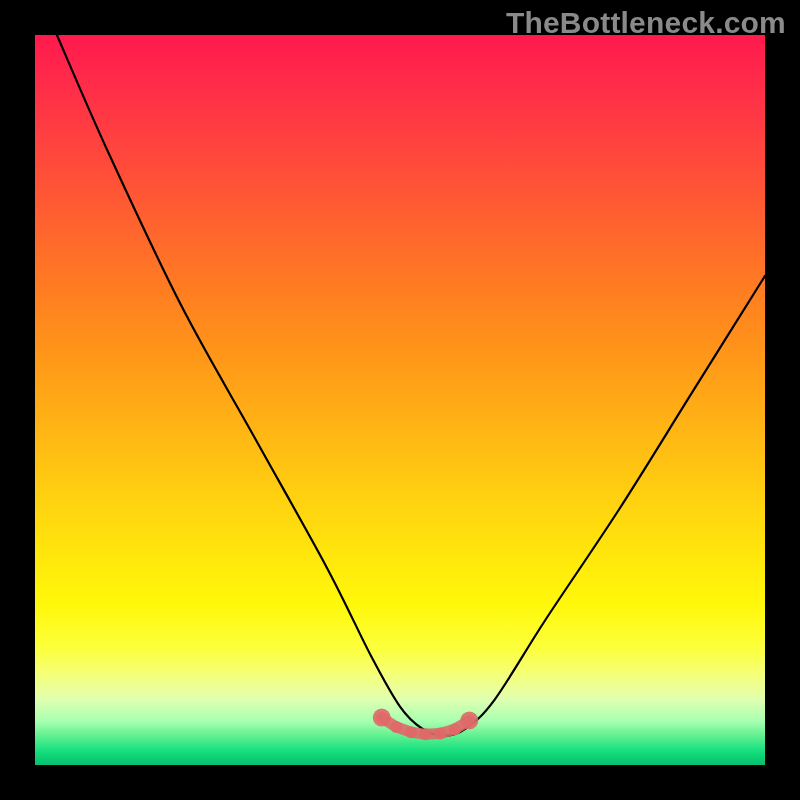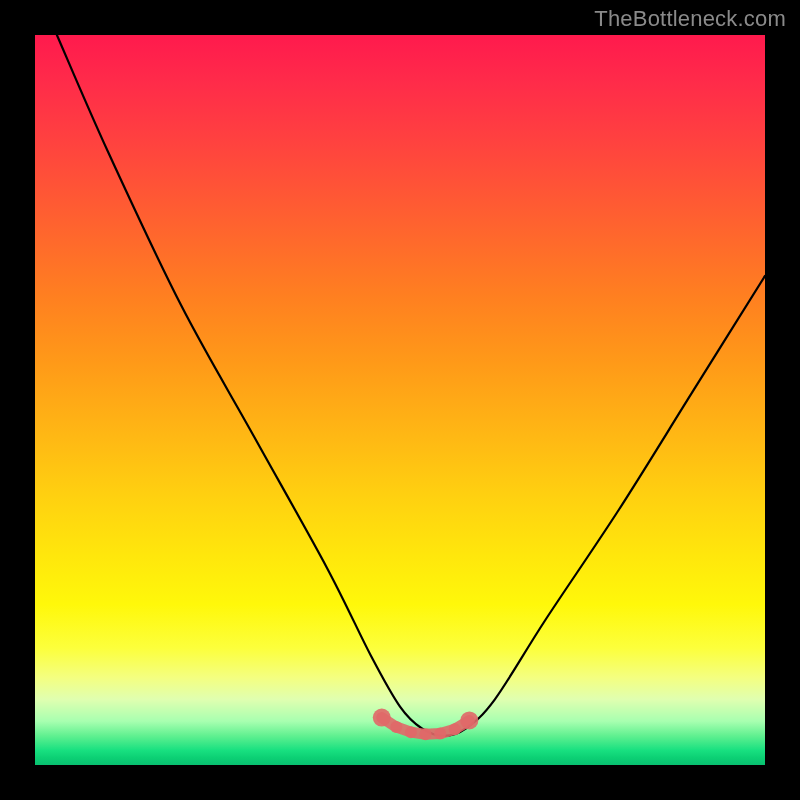--- a/index.html
+++ b/index.html
@@ -57,22 +57,22 @@
     left: 0;
     top: 0;
     width: 100%;
     height: 100%;
   }
   .watermark {
     position: absolute;
     top: 6px;
     right: 14px;
     color: #8a8a8a;
-    font-size: 22px;
-    font-weight: 400;
+    font-size: 30px;
+    font-weight: 700;
     letter-spacing: 0.2px;
   }
 </style>
 </head>
 <body>
 
 <div class="frame">
   <div class="plot-area">
     <div class="gradient-bg"></div>
     <svg class="curve" viewBox="0 0 730 730" preserveAspectRatio="none">

